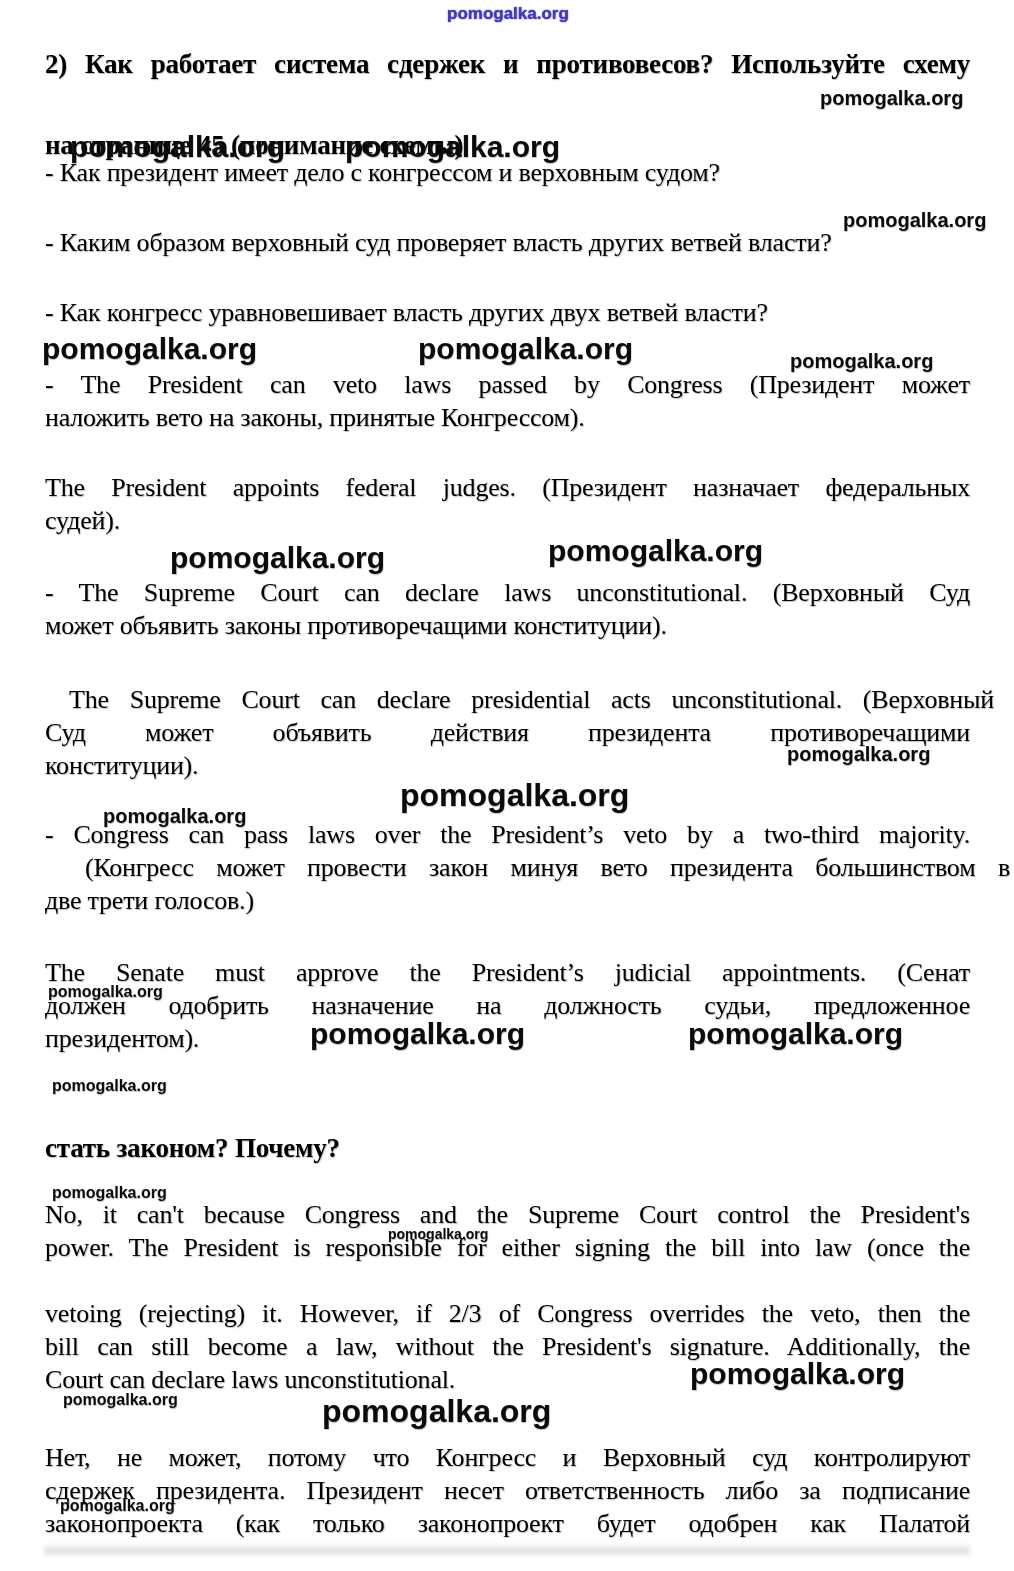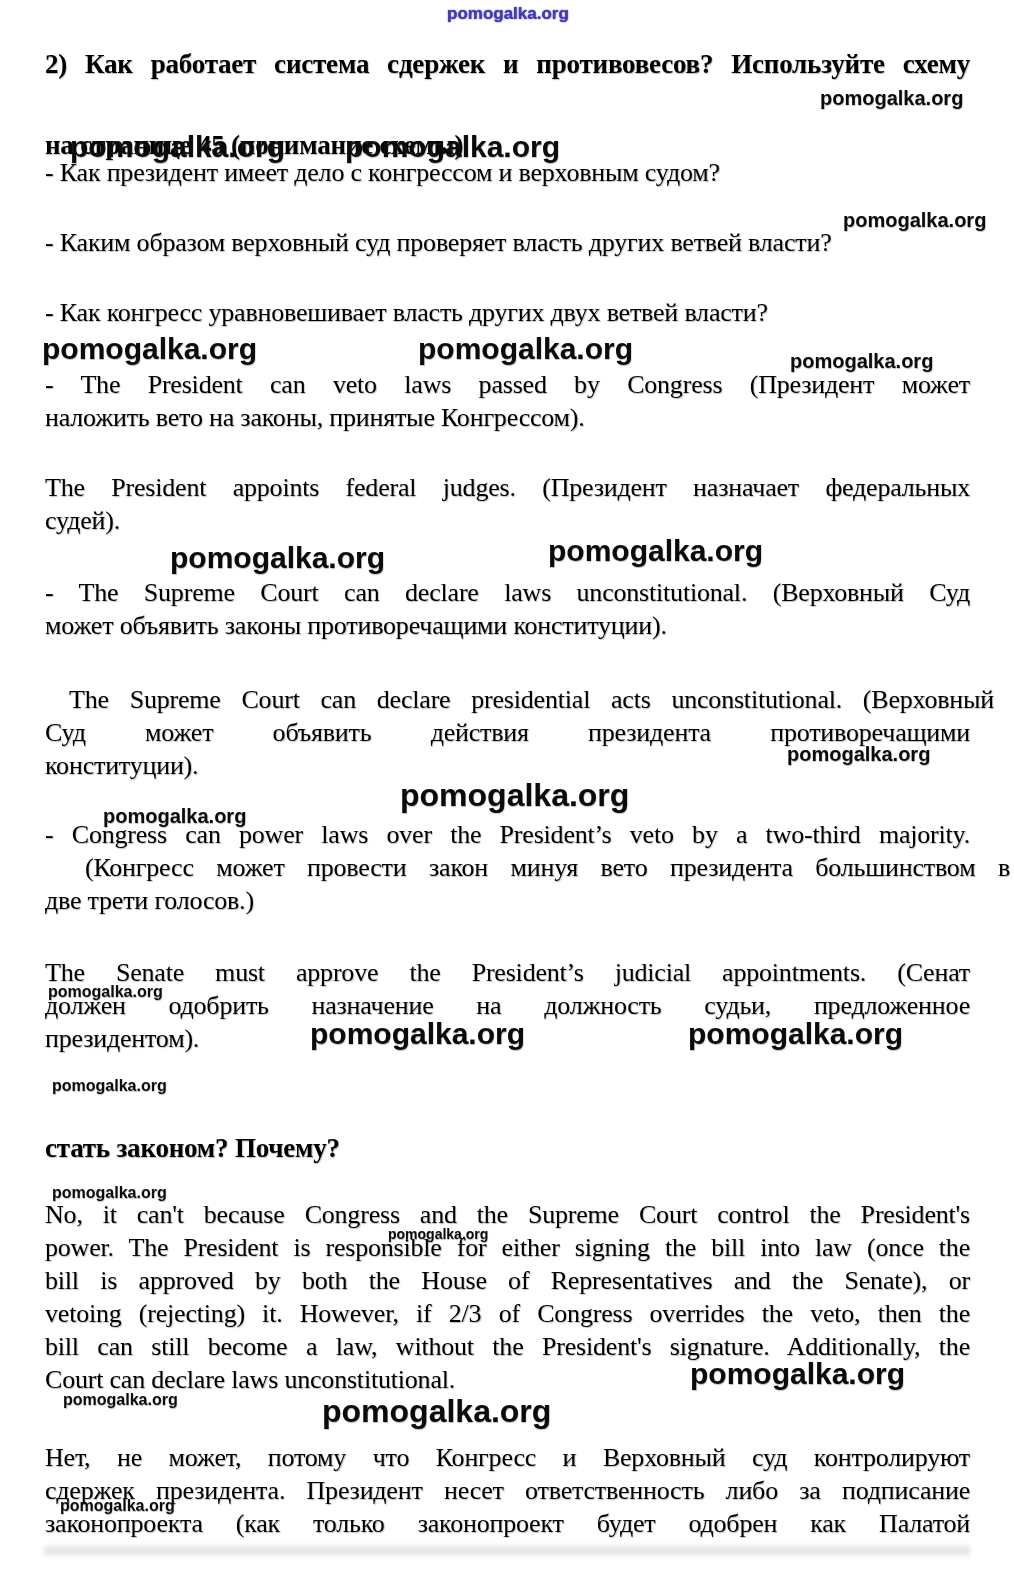--- a/index.html
+++ b/index.html
@@ -101,39 +101,38 @@
   <div class="t" style="top:609px;">может объявить законы противоречащими конституции).</div>
 
   <div class="t j" style="top:683px;margin-left:24px;">The Supreme Court can declare presidential acts unconstitutional. (Верховный</div>
   <div class="t j" style="top:716px;">Суд может объявить действия президента противоречащими</div>
   <div class="t" style="top:749px;">конституции).</div>
   <div class="wm wm20" style="left:787px; top:744px;">pomogalka.org</div>
 
   <div class="wm wm32" style="left:400px; top:779px;">pomogalka.org</div>
   <div class="wm wm20" style="left:103px; top:806px;">pomogalka.org</div>
 
-  <div class="t j" style="top:818px;">- Congress can power laws over the President’s veto by a two-third majority.</div>
+  <div class="t j" style="top:818px;">- Congress can pass laws over the President’s veto by a two-third majority.</div>
   <div class="t j" style="top:851px;margin-left:40px;">(Конгресс может провести закон минуя вето президента большинством в</div>
   <div class="t" style="top:884px;">две трети голосов.)</div>
 
   <div class="t j" style="top:956px;">The Senate must approve the President’s judicial appointments. (Сенат</div>
   <div class="wm wm16" style="left:48px; top:984px;">pomogalka.org</div>
   <div class="t j" style="top:989px;">должен одобрить назначение на должность судьи, предложенное</div>
   <div class="t" style="top:1022px;">президентом).</div>
   <div class="wm wm30" style="left:310px; top:1019px;">pomogalka.org</div>
   <div class="wm wm30" style="left:688px; top:1019px;">pomogalka.org</div>
 
   <div class="wm wm16" style="left:52px; top:1078px;">pomogalka.org</div>
   <div class="t b" style="top:1132px;">стать законом? Почему?</div>
 
   <div class="wm wm16" style="left:52px; top:1185px;">pomogalka.org</div>
   <div class="t j" style="top:1198px;">No, it can't because Congress and the Supreme Court control the President's</div>
   <div class="wm wm14" style="left:388px; top:1227px;">pomogalka.org</div>
   <div class="t j" style="top:1231px;">power. The President is responsible for either signing the bill into law (once the</div>
-  <div class="t j" style="top:1264px;">bill is approved by both the House of Representatives and the Senate), or</div>
   <div class="t j" style="top:1297px;">vetoing (rejecting) it. However, if 2/3 of Congress overrides the veto, then the</div>
   <div class="t j" style="top:1330px;">bill can still become a law, without the President's signature. Additionally, the</div>
   <div class="t" style="top:1363px;">Court can declare laws unconstitutional.</div>
   <div class="wm wm30" style="left:690px; top:1359px;">pomogalka.org</div>
 
   <div class="wm wm16" style="left:63px; top:1392px;">pomogalka.org</div>
   <div class="wm wm32" style="left:322px; top:1395px;">pomogalka.org</div>
 
   <div class="t j" style="top:1441px;">Нет, не может, потому что Конгресс и Верховный суд контролируют</div>
   <div class="t j" style="top:1474px;">сдержек президента. Президент несет ответственность либо за подписание</div>

